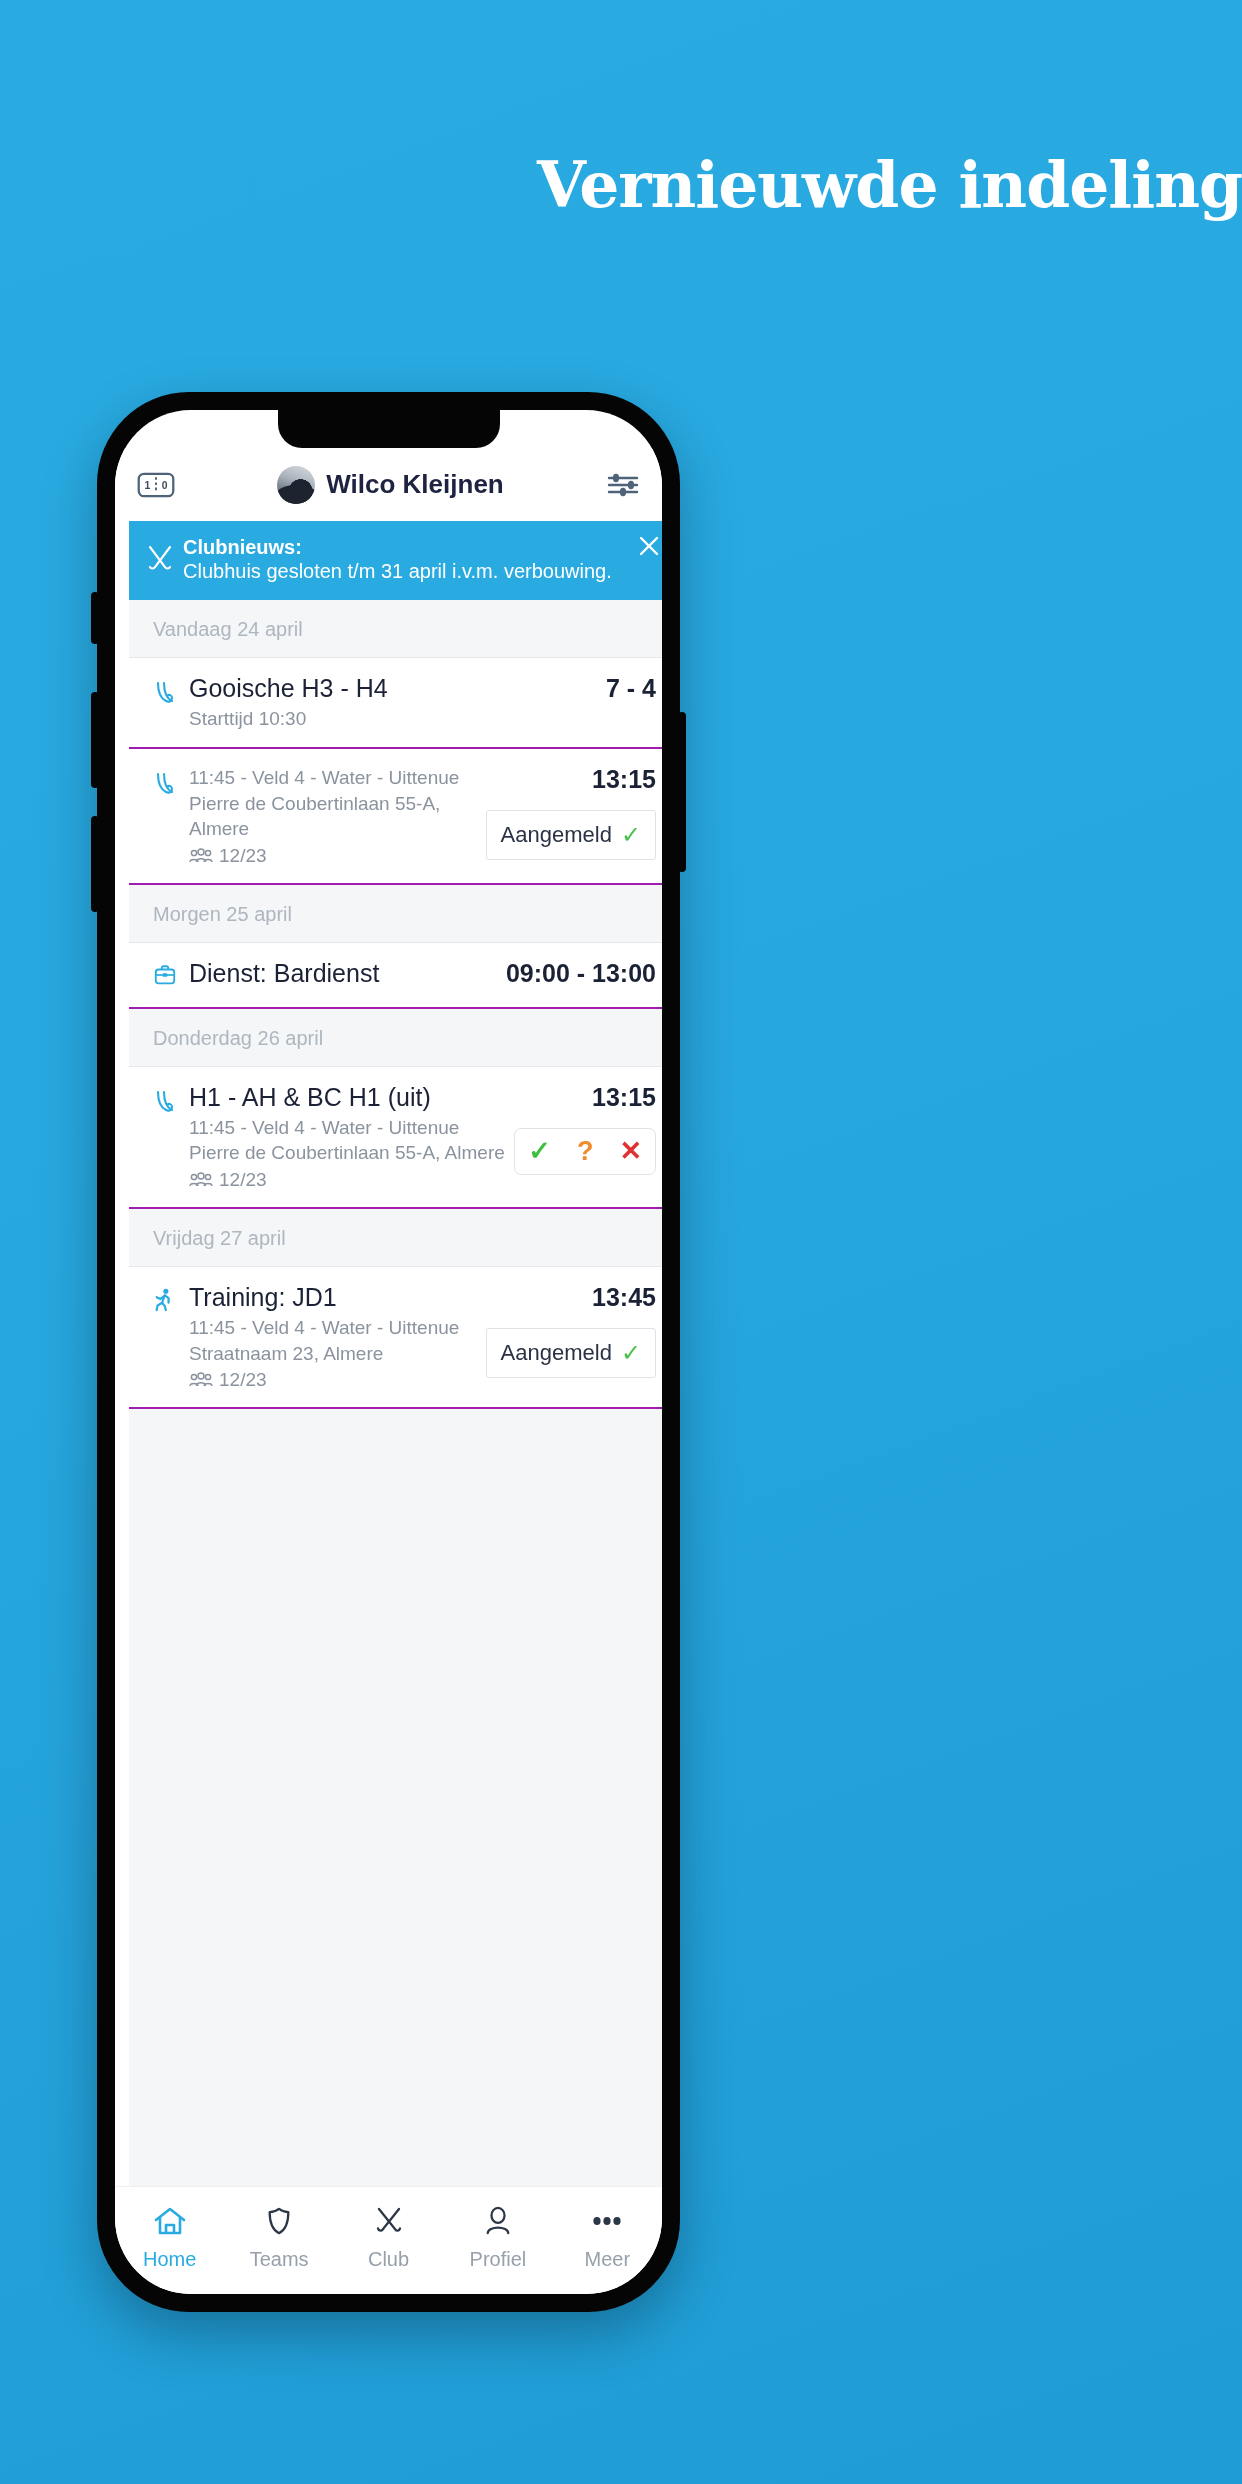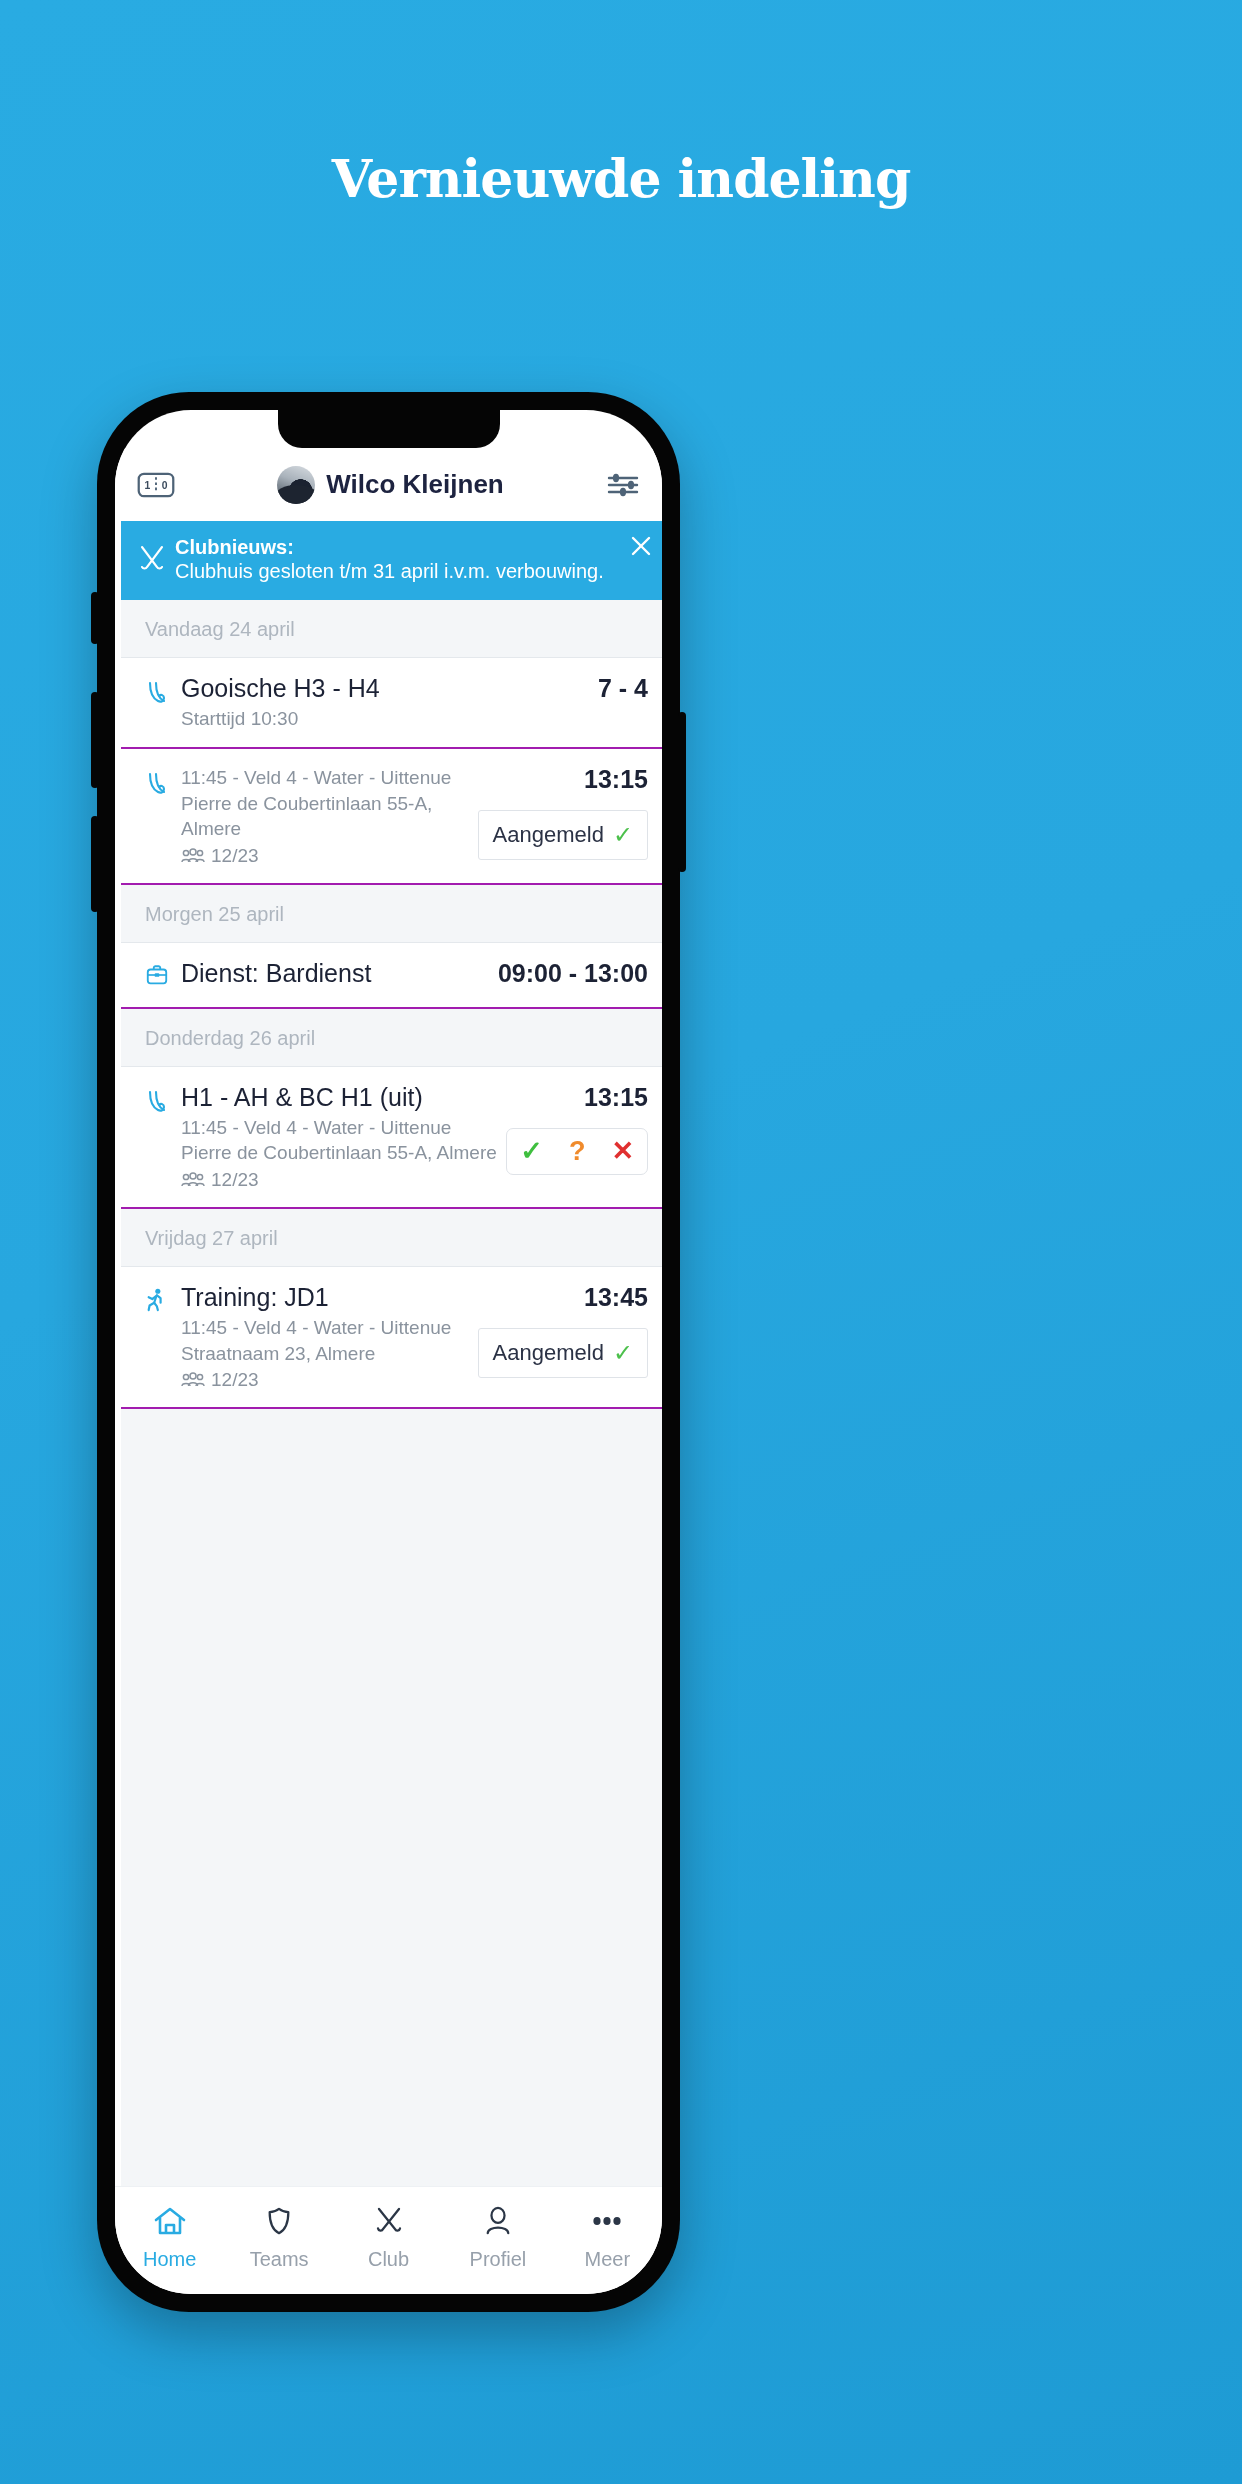--- a/index.html
+++ b/index.html
@@ -7,25 +7,25 @@
   body {
     font-family:"Liberation Sans", sans-serif;
     background: linear-gradient(160deg, #29ABE2 0%, #27A7DF 45%, #1E9BD4 100%);
     position:relative;
   }
 
   
   .headline {
     position:absolute;
     top:148px; left:0; width:100%;
-    text-align:center;
+    text-align:right;
     color:#ffffff;
     font-family:"DejaVu Serif", "Liberation Serif", serif;
     font-weight:bold;
-    font-size:52px;
+    font-size:63px;
     letter-spacing:-1px;
   }
 
   
   .phone {
     position:absolute;
     left:97px; top:392px;
     width:583px; height:1920px;
     background:#050505;
     border-radius:92px;
@@ -87,21 +87,21 @@
   }
   .header-name {
     font-size:26px; font-weight:bold; color:#1d2340;
     white-space:nowrap;
   }
   .filter-icon { width:34px; height:26px; flex:0 0 auto; }
 
   
   .app-body {
     position:absolute;
-    top:111px; left:6px; width:547px; bottom:108px;
+    top:111px; left:14px; width:547px; bottom:108px;
     background:#f4f6f8;
     overflow:hidden;
   }
 
   
   .banner {
     background:#29ABE2;
     color:#ffffff;
     display:flex; align-items:center;
     padding:14px 16px 16px 16px;

